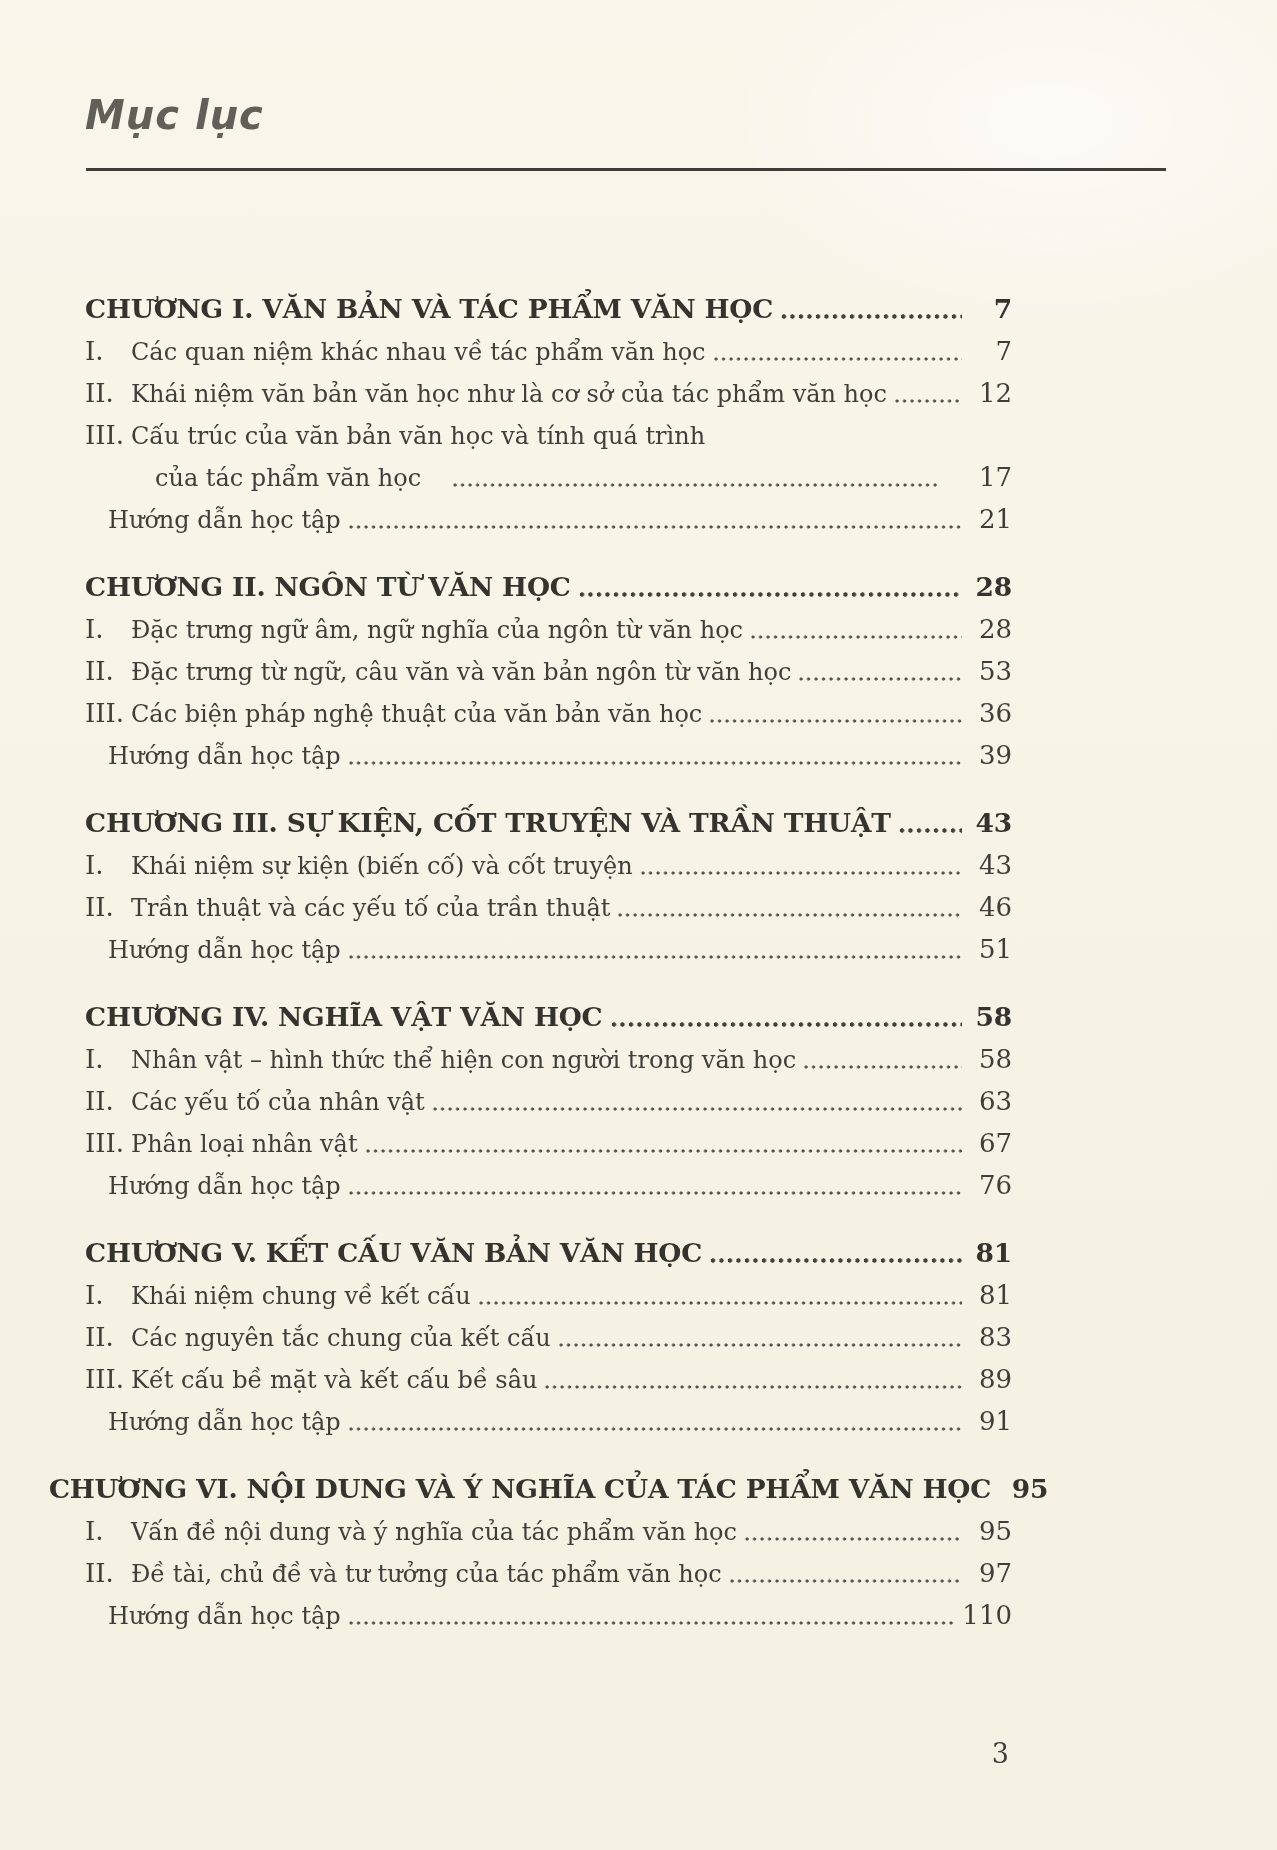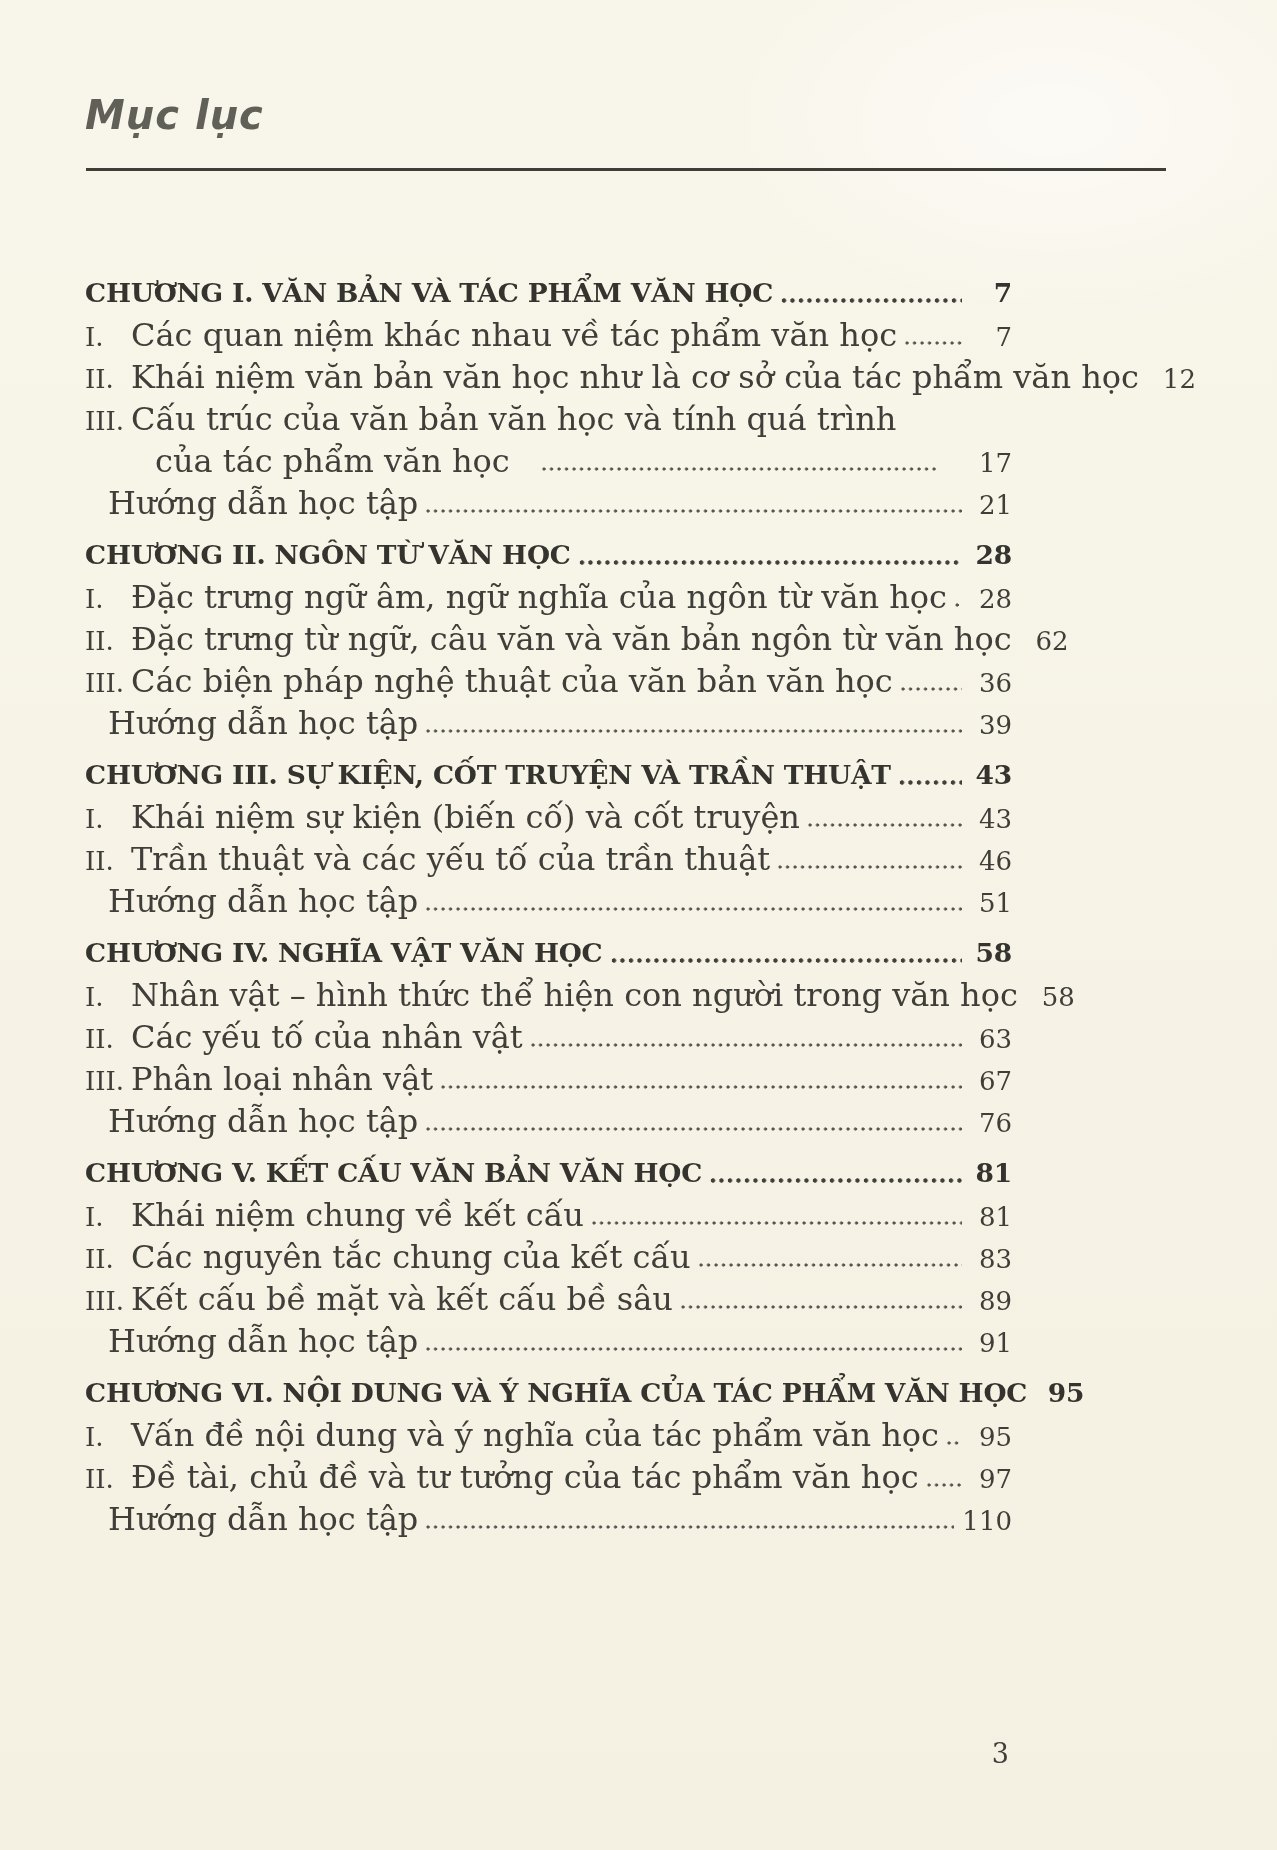--- a/index.html
+++ b/index.html
@@ -34,39 +34,39 @@
   .row{
     display:flex;align-items:baseline;
     height:42px;
     white-space:nowrap;
   }
   .row .numeral{
     display:inline-block;min-width:46px;
     line-height:42px;font-size:26px;
   }
   .row .label{
-    line-height:42px;font-size:32px;
+    line-height:42px;font-size:24px;
     flex-shrink:0;
   }
   .row .leader{
     flex:1 1 auto;min-width:0;
     align-self:flex-end;
     height:8px;
     margin:0 8px 9px 7px;
     background-image:radial-gradient(circle at 3px 4px,#55544e 1.3px,rgba(0,0,0,0) 1.9px);
     background-size:7.5px 8px;
     background-repeat:repeat-x;
     background-position:left bottom;
   }
   .row .pagenum{
     line-height:42px;font-size:26px;
     min-width:42px;text-align:right;
     flex-shrink:0;
   }
-  .row.chapter{margin-top:10px;}
+  .row.chapter{margin-top:26px;justify-content:center;}
   .row.chapter .label,
   .row.chapter .pagenum,
   .row.front .label,
   .row.front .pagenum{
     font-weight:bold;font-size:26.5px;color:#34332e;
     letter-spacing:-0.2px;
   }
   .row.chapter .leader,
   .row.front .leader{
     height:9px;
@@ -127,21 +127,21 @@
       <div class="row item">
         <span class="numeral">I.</span>
         <span class="label">Đặc trưng ngữ âm, ngữ nghĩa của ngôn từ văn học</span>
         <span class="leader"></span>
         <span class="pagenum">28</span>
       </div>
       <div class="row item">
         <span class="numeral">II.</span>
         <span class="label">Đặc trưng từ ngữ, câu văn và văn bản ngôn từ văn học</span>
         <span class="leader"></span>
-        <span class="pagenum">62</span>
+        <span class="pagenum">53</span>
       </div>
       <div class="row item">
         <span class="numeral">III.</span>
         <span class="label">Các biện pháp nghệ thuật của văn bản văn học</span>
         <span class="leader"></span>
         <span class="pagenum">36</span>
       </div>
       <div class="row hdht">
         <span class="label">Hướng dẫn học tập</span>
         <span class="leader"></span>

